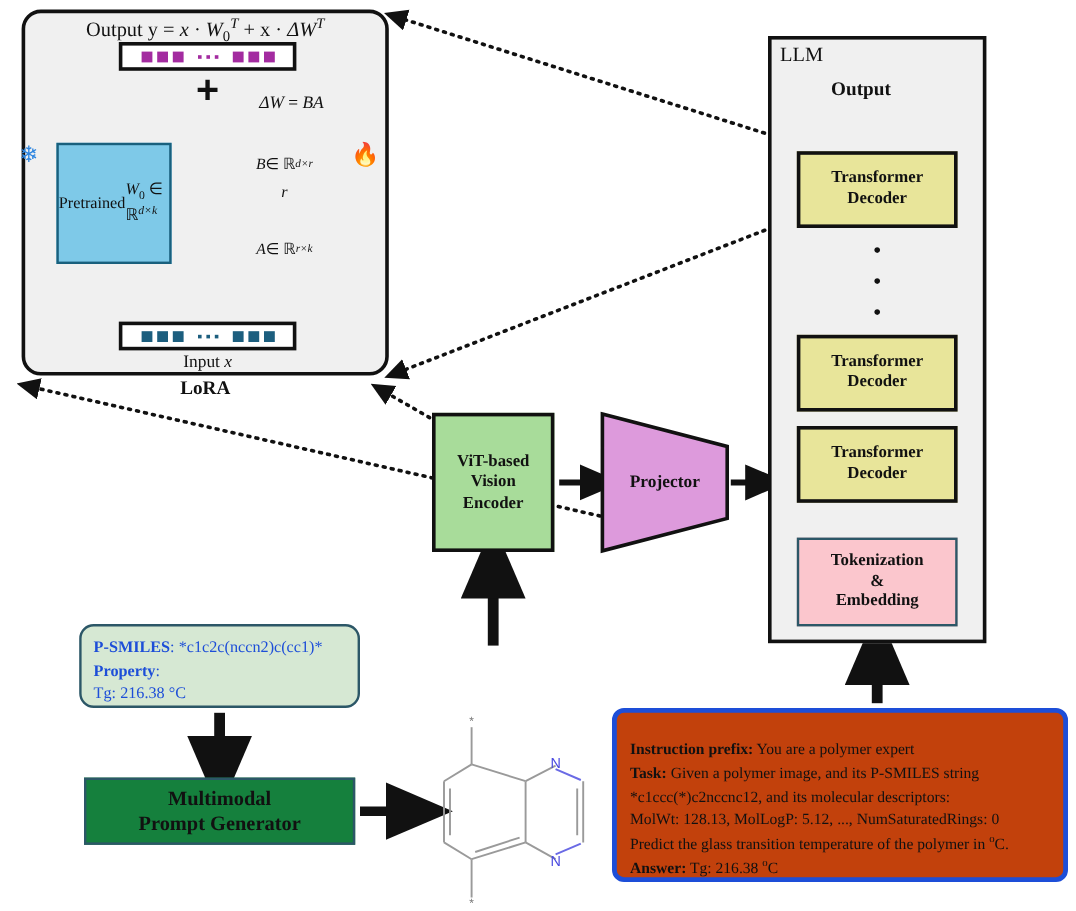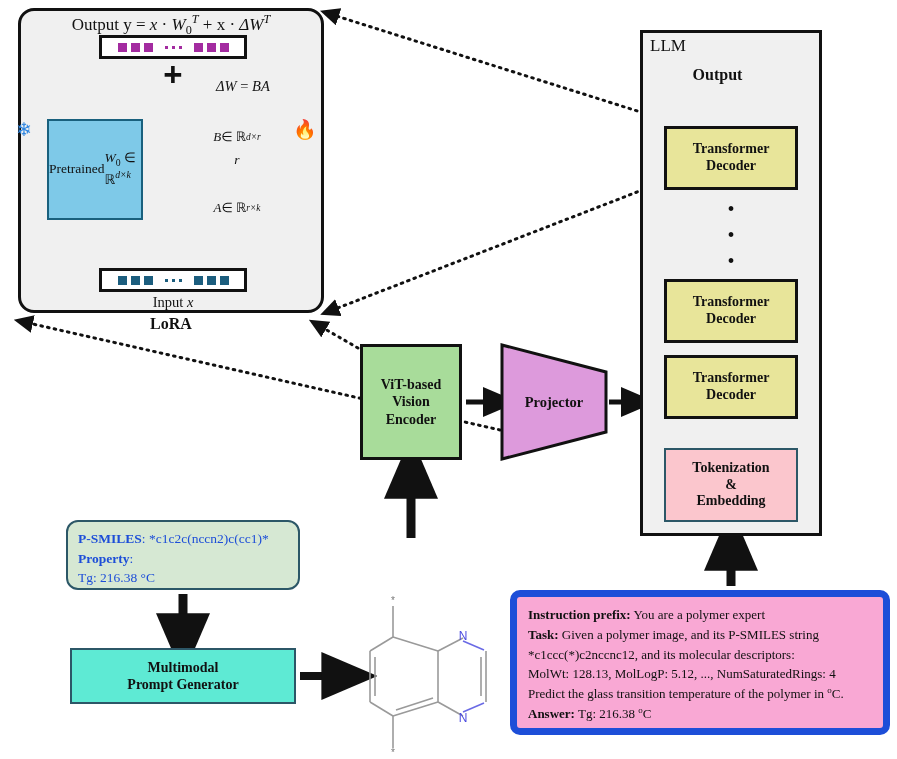--- a/index.html
+++ b/index.html
@@ -177,35 +177,35 @@
     border-radius: 12px;
     box-sizing: border-box;
     padding: 7px 10px;
     font-size: 13.5px; line-height: 1.45; color:#1d4ed8;
   }
   #psmiles b { font-weight: bold; }
 
   
   #mpg {
     left: 70px; top: 648px; width: 226px; height: 56px;
-    background: #5eead4;
+    background: #15803d;
     border: 2px solid #2c5767;
     box-sizing: border-box;
     display:flex; flex-direction:column; align-items:center; justify-content:center;
-    font-size: 14px; font-weight: bold; line-height: 1.25; color:#111;
+    font-size: 17px; font-weight: bold; line-height: 1.25; color:#111;
   }
 
   
   #instr {
     left: 510px; top: 590px; width: 380px; height: 145px;
-    background: #f9a8d4;
-    border: 7px solid #1d4ed8;
+    background: #c2410c;
+    border: 4px solid #1d4ed8;
     border-radius: 10px;
     box-sizing: border-box;
-    padding: 8px 11px;
+    padding: 20px 11px;
     font-size: 13px; line-height: 1.52; color:#111;
   }
   #instr .ln { white-space: nowrap; }
   #instr b { font-weight: bold; }
   .sup { font-size: 9px; vertical-align: super; }
 
   .it { font-style: italic; }
   .sub { font-size: 0.72em; vertical-align: sub; }
   .supn { font-size: 0.72em; vertical-align: super; }
 </style>
@@ -465,21 +465,21 @@
   <div class="abs" id="instr">
     <div class="ln">
       <b>Instruction prefix:</b>
       <span>You are a polymer expert</span>
     </div>
     <div class="ln">
       <b>Task:</b>
       <span>Given a polymer image, and its P-SMILES string</span>
     </div>
     <div class="ln">*c1ccc(*)c2nccnc12, and its molecular descriptors:</div>
-    <div class="ln">MolWt: 128.13, MolLogP: 5.12, ..., NumSaturatedRings: 4</div>
+    <div class="ln">MolWt: 128.13, MolLogP: 5.12, ..., NumSaturatedRings: 0</div>
     <div class="ln">
       <span>Predict the glass transition temperature of the polymer in </span><span class="sup">o</span><span>C.</span>
     </div>
     <div class="ln">
       <b>Answer:</b>
       <span>Tg: 216.38 </span><span class="sup">o</span><span>C</span>
     </div>
   </div>
 
 </div>

